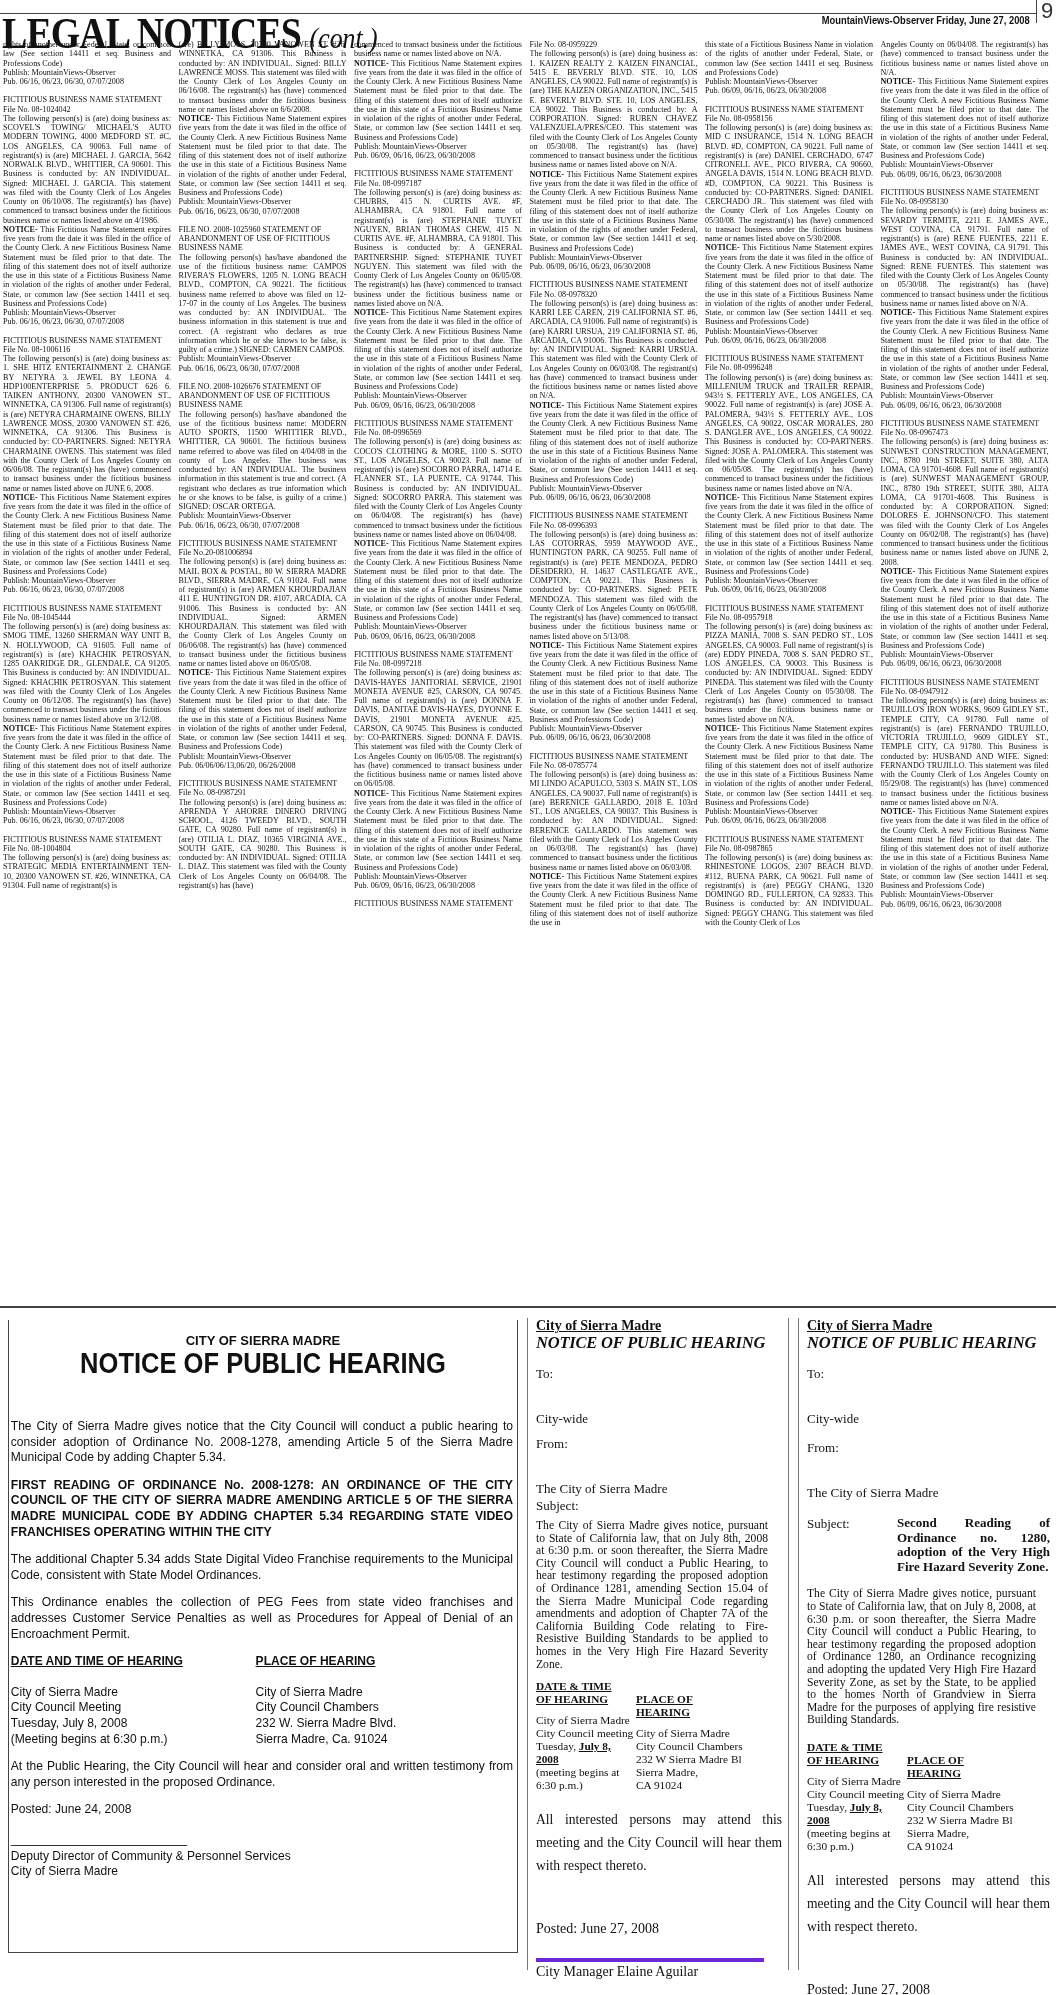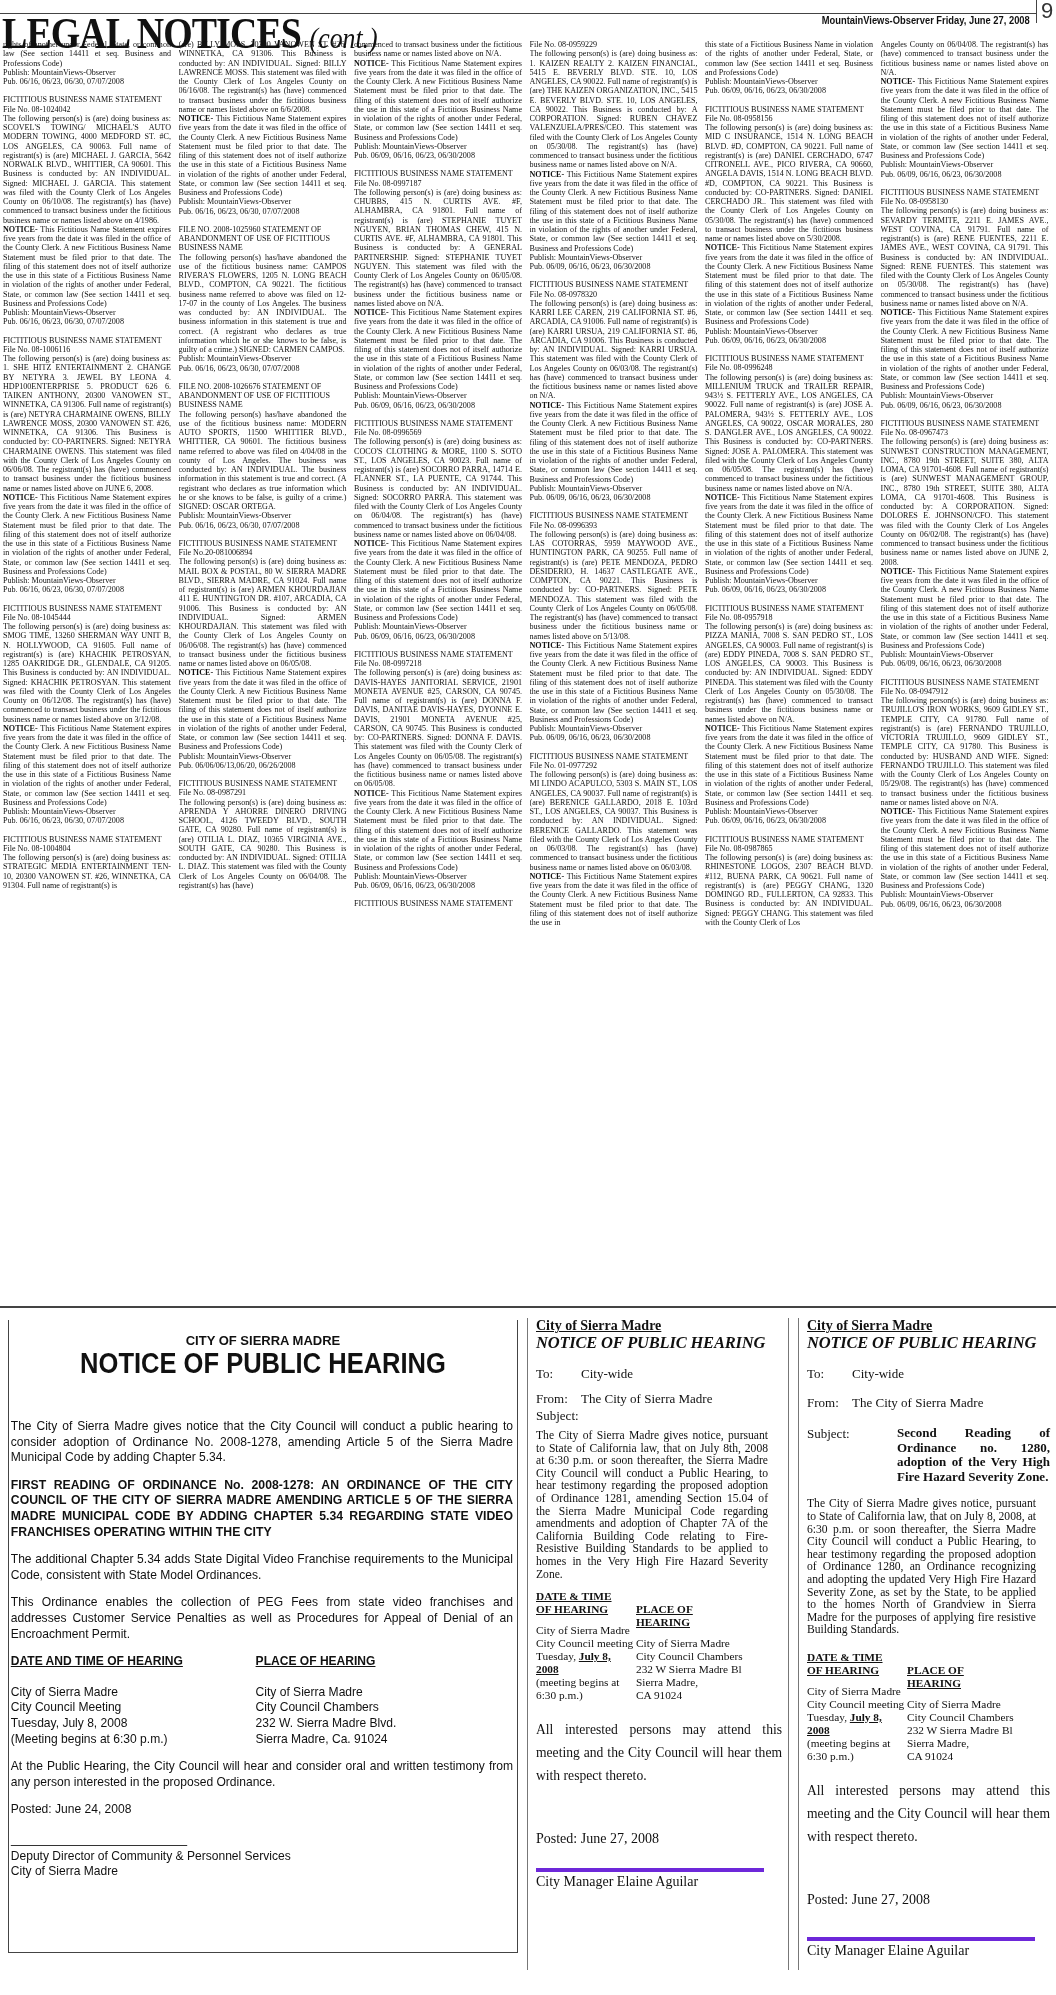--- a/index.html
+++ b/index.html
@@ -35,21 +35,21 @@
   .n1-body .bold { font-weight: bold; font-size: 13.6px; }
   .n1-two { display: flex; margin-bottom: 12px; }
   .n1-two > div { flex: 0 0 272px; }
   .n1-two .u { font-weight: bold; text-decoration: underline; margin-bottom: 15px; }
   .sigline { width: 196px; border-top: 1px solid #333; margin-top: 28px; padding-top: 2px; }
 
   .notice2 { position: absolute; left: 527px; top: 1318px; width: 262px; height: 652px; border-left: 1px solid #777; border-right: 1px solid #777; padding-left: 8px; font-family: "Liberation Serif", serif; }
   .notice3 { position: absolute; left: 798px; top: 1318px; width: 258px; height: 652px; border-left: 1px solid #777; padding-left: 8px; font-family: "Liberation Serif", serif; }
   .nx-city { font-weight: bold; font-size: 14px; text-decoration: underline; line-height: 16px; }
   .nx-title { font-weight: bold; font-style: italic; font-size: 16.5px; line-height: 18px; letter-spacing: -0.2px; }
-  .nx-row { display: flex; font-size: 13px; line-height: 15px; }
+  .nx-row { display: flex; font-size: 13px; line-height: 15px; flex-direction: column; }
   .nx-row .lbl { flex: 0 0 45px; }
   .nx-subj { display: flex; font-size: 13px; margin-top: 2px; }
   .nx-subj .lbl { flex: 0 0 90px; }
   .nx-subj .val { flex: 1; font-weight: bold; font-size: 13px; line-height: 14.6px; text-align: justify; padding-right: 6px; }
   .nx-body { font-size: 11.6px; line-height: 12.6px; text-align: justify; padding-right: 20px; margin-top: 6px; }
   .nx-two { display: flex; font-size: 11.3px; line-height: 13px; margin-top: 9px; align-items: flex-end; }
   .nx-two > div:first-child { flex: 0 0 100px; }
   .nx-two > div:last-child { flex: 1; }
   .nx-two .u { font-weight: bold; text-decoration: underline; margin-bottom: 8px; line-height: 13px; }
   .nx-two .ul { font-weight: bold; text-decoration: underline; }
@@ -200,21 +200,21 @@
       <div class="blk">
         <p class="hd">FICTITIOUS BUSINESS NAME STATEMENT</p>
         <p class="hd">File No. 08-0996393</p>
         <p>The following person(s) is (are) doing business as: LAS COTORRAS, 5959 MAYWOOD AVE., HUNTINGTON PARK, CA 90255. Full name of registrant(s) is (are) PETE MENDOZA, PEDRO DESIDERIO, H. 14637 CASTLEGATE AVE., COMPTON, CA 90221. This Business is conducted by: CO-PARTNERS. Signed: PETE MENDOZA. This statement was filed with the County Clerk of Los Angeles County on 06/05/08. The registrant(s) has (have) commenced to transact business under the fictitious business name or names listed above on 5/13/08.</p>
         <p><b>NOTICE-</b> This Fictitious Name Statement expires five years from the date it was filed in the office of the County Clerk. A new Fictitious Business Name Statement must be filed prior to that date. The filing of this statement does not of itself authorize the use in this state of a Fictitious Business Name in violation of the rights of another under Federal, State, or common law (See section 14411 et seq. Business and Professions Code)</p>
         <p class="pub">Publish: MountainViews-Observer</p>
         <p class="pub">Pub. 06/09, 06/16, 06/23, 06/30/2008</p>
       </div>
       <div class="blk">
         <p class="hd">FICTITIOUS BUSINESS NAME STATEMENT</p>
-        <p class="hd">File No. 01-0977292</p>
+        <p class="hd">File No. 08-0785774</p>
         <p>The following person(s) is (are) doing business as: MI LINDO ACAPULCO, 5303 S. MAIN ST., LOS ANGELES, CA 90037. Full name of registrant(s) is (are) BERENICE GALLARDO, 2018 E. 103rd ST., LOS ANGELES, CA 90037. This Business is conducted by: AN INDIVIDUAL. Signed: BERENICE GALLARDO. This statement was filed with the County Clerk of Los Angeles County on 06/03/08. The registrant(s) has (have) commenced to transact business under the fictitious business name or names listed above on 06/03/08.</p>
         <p><b>NOTICE-</b> This Fictitious Name Statement expires five years from the date it was filed in the office of the County Clerk. A new Fictitious Business Name Statement must be filed prior to that date. The filing of this statement does not of itself authorize the use in</p>
       </div>
     </div>
     <div class="col" style="left: 702px;">
       <div class="blk">
         <p>this state of a Fictitious Business Name in violation of the rights of another under Federal, State, or common law (See section 14411 et seq. Business and Professions Code)</p>
         <p class="pub">Publish: MountainViews-Observer</p>
         <p class="pub">Pub. 06/09, 06/16, 06/23, 06/30/2008</p>
       </div>

